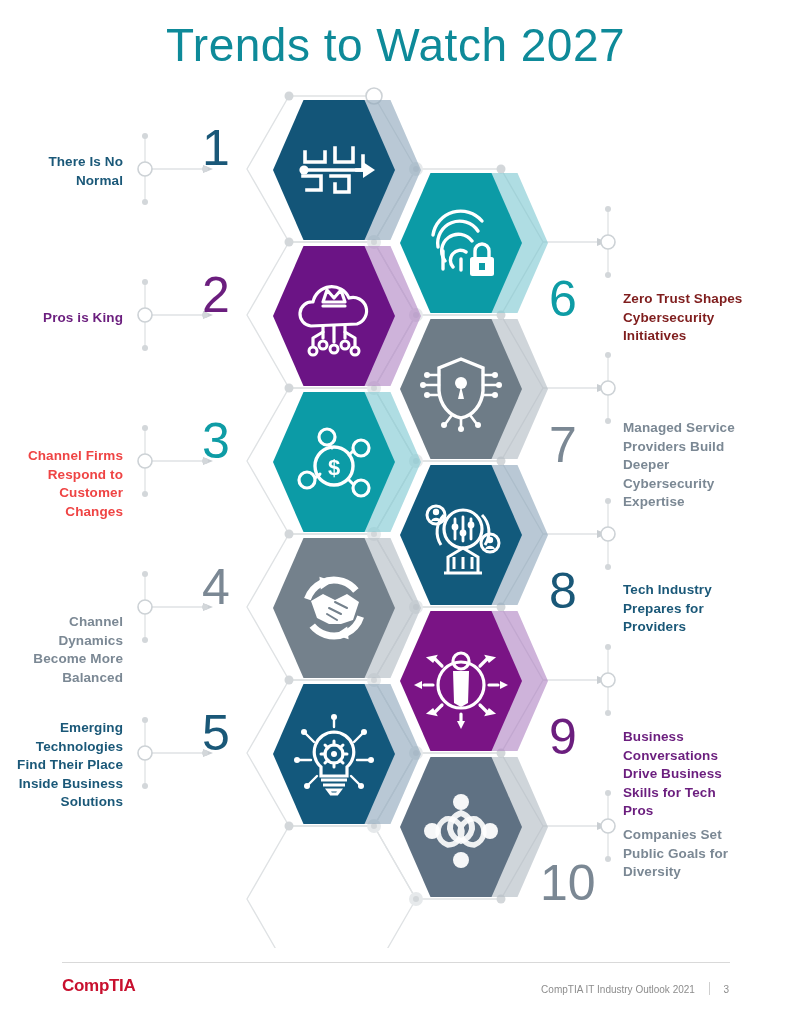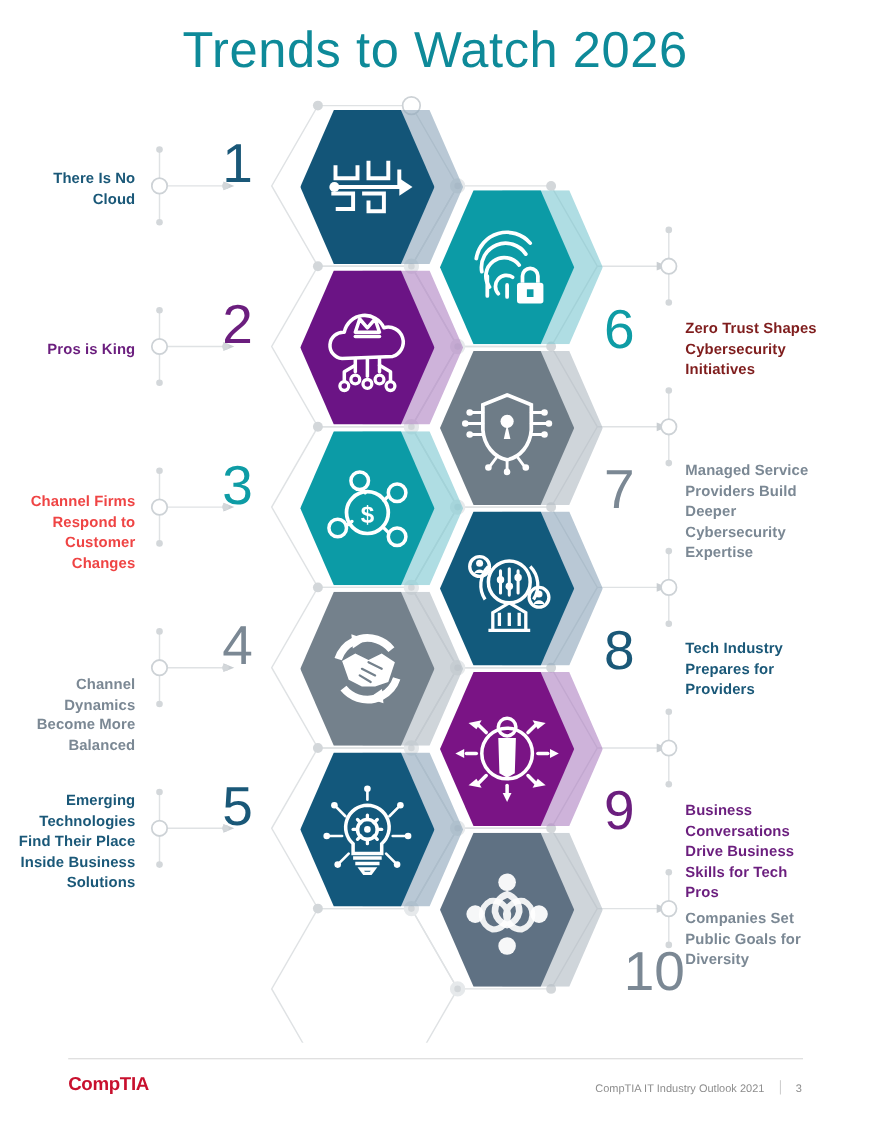--- a/index.html
+++ b/index.html
@@ -52,21 +52,21 @@
     font-family:"Liberation Sans",sans-serif;white-space:nowrap;
   }
   .footdiv{display:inline-block;width:1px;height:13px;background:#cfcfcf;margin:0 11px -2px 11px;}
   .pageno{color:#8d8d8d;}
 </style>
 </head>
 <body>
 
 <div id="page">
 
-  <div class="title">Trends to Watch 2026</div>
+  <div class="title">Trends to Watch 2027</div>
 
   <div id="comb">
 
     <svg class="netlayer" viewBox="0 0 791 870">
       <g stroke="#dfe2e4" stroke-width="1.3" fill="none">
 
         <path d="M289 18 L374 18 L416 91 L374 164 L289 164 L247 91 Z"></path>
         <path d="M289 164 L374 164 L416 237 L374 310 L289 310 L247 237 Z"></path>
         <path d="M289 310 L374 310 L416 383 L374 456 L289 456 L247 383 Z"></path>
         <path d="M289 456 L374 456 L416 529 L374 602 L289 602 L247 529 Z"></path>
@@ -200,21 +200,21 @@
           <path d="M30 76 L48 76 L48 90 L34 90"></path>
           <path d="M58 76 L76 76 L76 92 L62 92 L62 84"></path>
           <path d="M30 70 L90 70 L90 56"></path>
           <path d="M84 70 L96 70"></path>
         </g>
         <circle cx="31" cy="70" r="4.6" fill="#fff"></circle>
         <polygon points="90,62 102,70 90,78" fill="#fff"></polygon>
       </svg>
     </div>
     <div class="num" style="left:202px;top:45px;color:#1a5878;">1</div>
-    <div class="cap left" style="right:668px;top:75px;width:110px;color:#1a5878;">There Is No Cloud</div>
+    <div class="cap left" style="right:668px;top:75px;width:110px;color:#1a5878;">There Is No Normal</div>
 
     <div class="hexwrap" style="left:400px;top:95px;">
       <svg class="hexshadow" viewBox="0 0 122 140">
         <polygon points="30.5,0 91.5,0 122,70 91.5,140 30.5,140 61,70" fill="#7fc9d2"></polygon>
       </svg>
       <svg class="hex" viewBox="0 0 122 140">
         <polygon points="30.5,0 91.5,0 122,70 91.5,140 30.5,140 0,70" fill="#0c9ba6"></polygon>
       </svg>
       <svg class="hexicon" viewBox="0 0 122 140">
         <g stroke="#fff" stroke-width="3.4" fill="none" stroke-linecap="round">
@@ -492,21 +492,21 @@
         </g>
         <g fill="none" stroke="#ffffff" stroke-width="6" opacity="0.9">
           <path d="M61 56 A16 16 0 0 1 72 72 A16 16 0 0 1 61 84 A16 16 0 0 1 50 72 A16 16 0 0 1 61 56 Z"></path>
         </g>
         <g fill="none" stroke="#ffffff" stroke-width="5.5" opacity="0.9">
           <path d="M46 62 A14 14 0 0 1 62 74 A14 14 0 0 1 48 88 A14 14 0 0 1 46 62 Z"></path>
           <path d="M76 62 A14 14 0 0 0 60 74 A14 14 0 0 0 74 88 A14 14 0 0 0 76 62 Z"></path>
         </g>
       </svg>
     </div>
-    <div class="num" style="left:540px;top:780px;color:#7b8894;margin-left:27px;">10</div>
+    <div class="num" style="left:540px;top:780px;color:#7b8894;">10</div>
     <div class="cap right" style="left:623px;top:748px;width:122px;color:#7b8894;">Companies Set Public Goals for Diversity</div>
 
   </div>
 
   <div class="footrule"></div>
   <div class="logo"><span>Comp</span><span class="tia">TIA</span></div>
   <div class="footright">
     <span>CompTIA IT Industry Outlook 2021</span>
     <span class="footdiv"></span>
     <span class="pageno">3</span>

